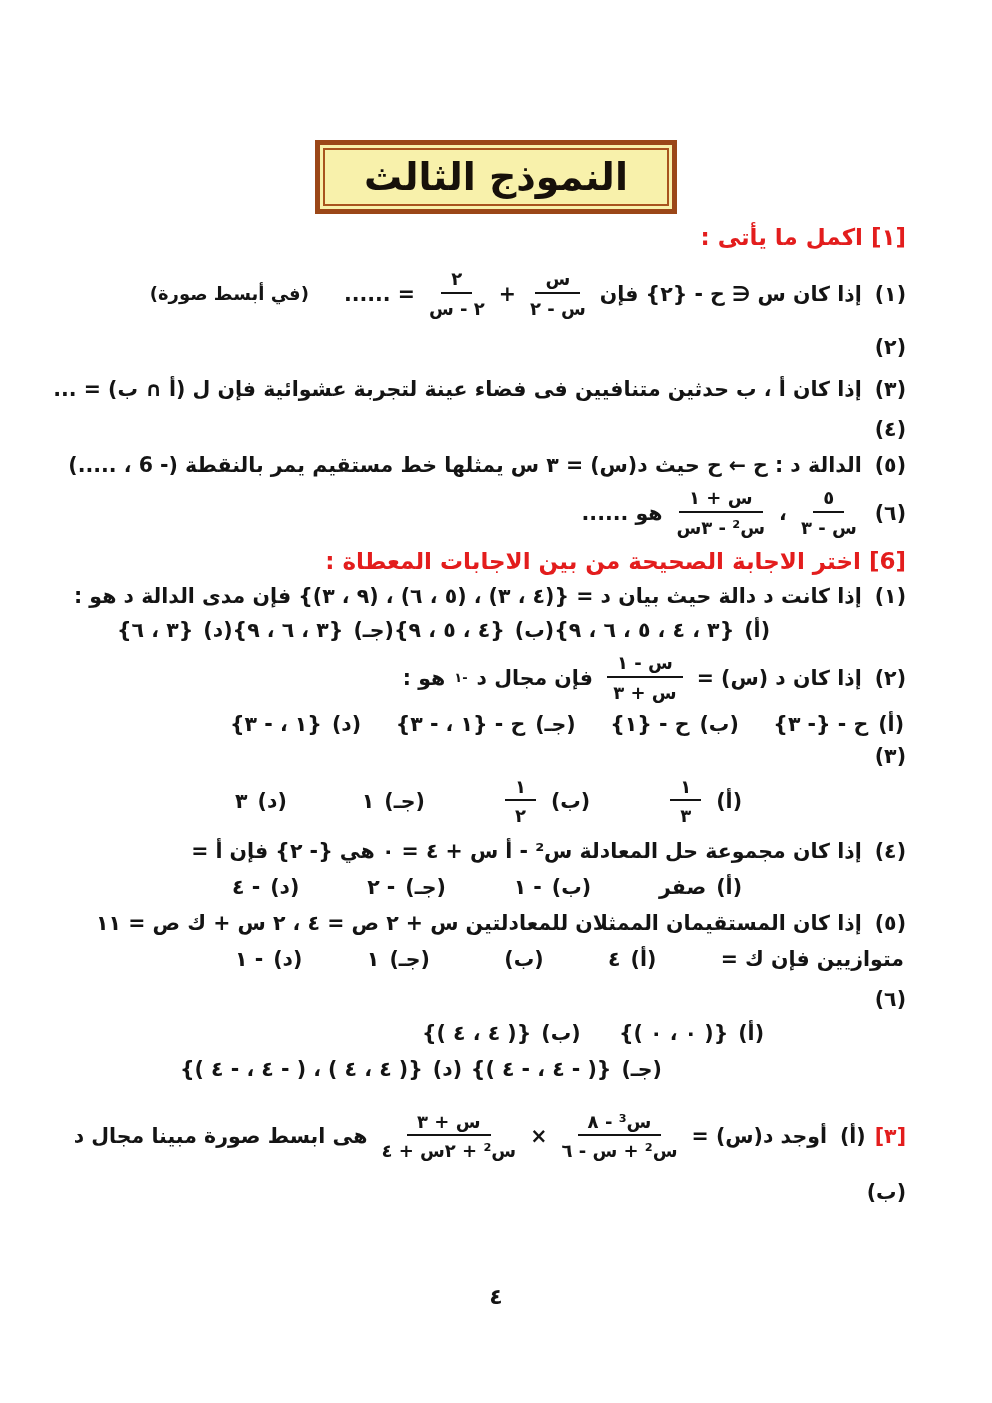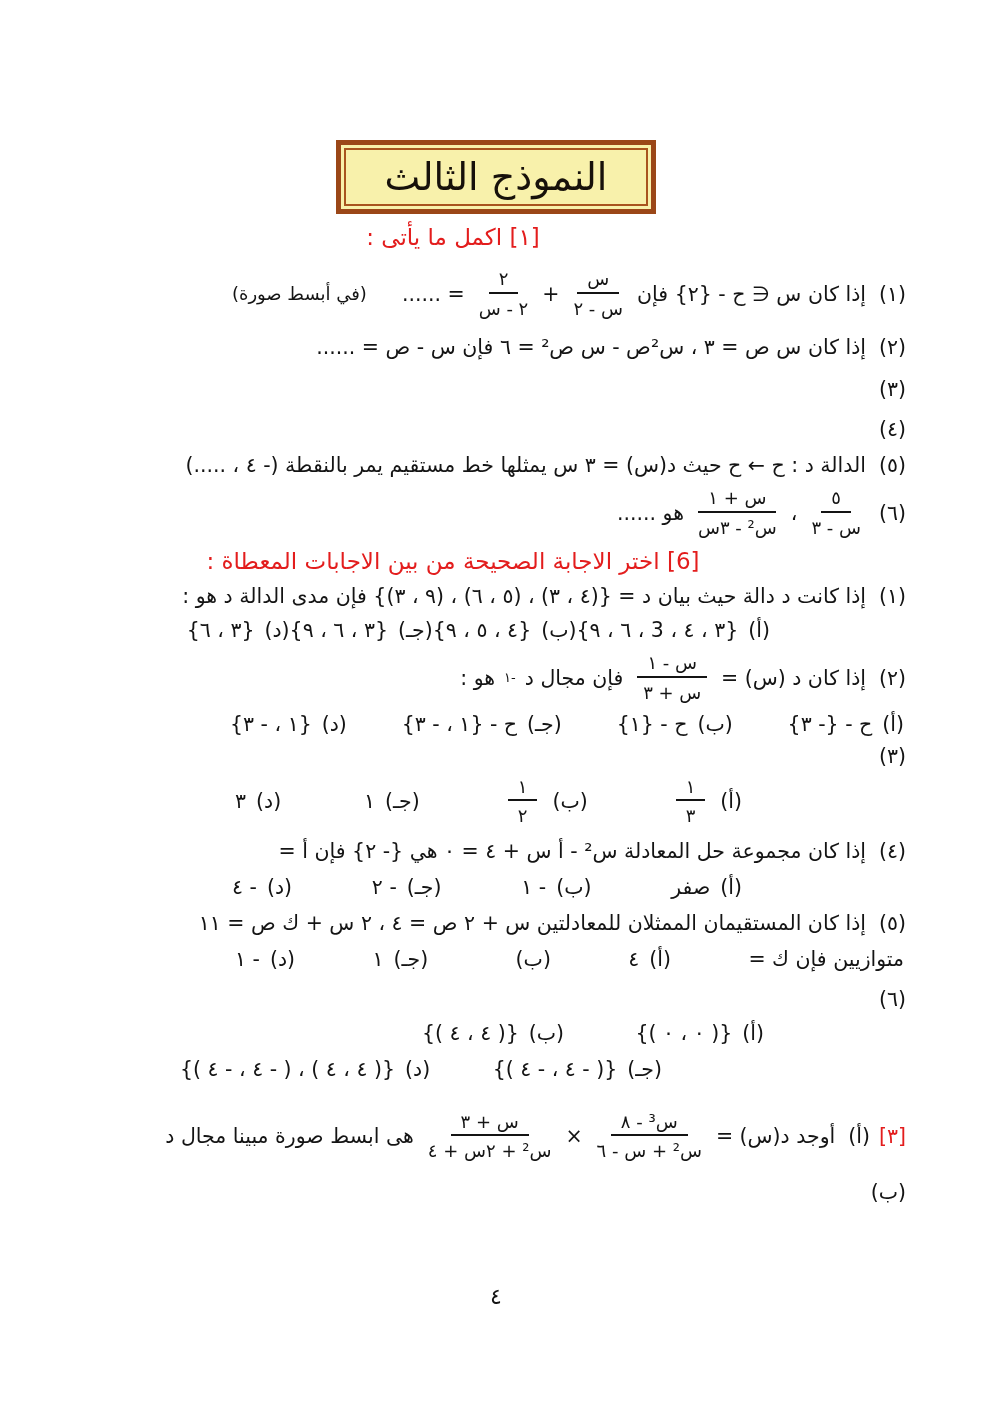--- a/index.html
+++ b/index.html
@@ -1,30 +1,30 @@
 <!DOCTYPE html>
 <html lang="ar" dir="rtl"><head>
 <meta charset="utf-8">
 <style>
   * { margin:0; padding:0; box-sizing:border-box; }
   html,body { background:#e8e8e8; }
   body { font-family:"DejaVu Sans", sans-serif; }
   .page {
     position:relative; width:992px; height:1403px; margin:0 auto;
     background:#ffffff; overflow:hidden; direction:rtl;
-    font-weight:normal; color:#141414;
+    font-weight:bold; color:#141414;
   }
   .title-wrap { display:flex; justify-content:center; padding-top:140px; }
   .title-box {
     background:#f8f1ab; border:5px solid #9b4718;
     box-shadow: inset 0 0 0 3px #f8f1ab, inset 0 0 0 5px #a8541e;
     padding:10px 44px;
   }
   .title-text { font-size:38px; color:#17110a; letter-spacing:1px; }
-  .red { color:#e31d1d;text-align:center; }
+  .red { color:#e31d1d; }
   .sec-header { font-size:23px; padding-right:86px; margin-top:10px; }
   .line {
     font-size:20.5px; padding-right:86px; padding-left:40px;
     display:flex; align-items:center; gap:9px; white-space:nowrap;
   }
   .inum { margin-left:4px; }
   .frac {
     display:inline-flex; flex-direction:column; align-items:center;
     font-size:18px; line-height:1.2; margin:0 5px; text-align:center;
   }
@@ -63,34 +63,34 @@
     <span class="frac">
       <span class="fn">٢</span>
       <span class="fd">٢ - س</span>
     </span>
     <span>= ......</span>
     <span class="note">(في أبسط صورة)</span>
   </div>
 
   <div class="line mt16">
     <span class="inum">(٢)</span>
-    <span>إذا كان س ص = ٣ ،  س²ص - س ص² = ٦ فإن س - ص = ......</span>
   </div>
 
   <div class="line mt18">
     <span class="inum">(٣)</span>
+    <span>إذا كان أ ، ب حدثين متنافيين فى فضاء عينة لتجربة عشوائية فإن ل (أ ∩ ب) = ...</span>
   </div>
 
   <div class="line mt16">
     <span class="inum">(٤)</span>
   </div>
 
   <div class="line mt12">
     <span class="inum">(٥)</span>
-    <span>الدالة د : ح ← ح حيث د(س) = ٣ س يمثلها خط مستقيم يمر بالنقطة (- ٤ ، .....)</span>
+    <span>الدالة د : ح ← ح حيث د(س) = ٣ س يمثلها خط مستقيم يمر بالنقطة (- 6 ، .....)</span>
   </div>
 
   <div class="line mt10">
     <span class="inum">(٦)</span>
     <span class="frac">
       <span class="fn">٥</span>
       <span class="fd">س - ٣</span>
     </span>
     <span>،</span>
     <span class="frac">
@@ -102,21 +102,21 @@
 
   <div class="sec-header red mt10">[6] اختر الاجابة الصحيحة من بين الاجابات المعطاة :</div>
 
   <div class="line mt10">
     <span class="inum">(١)</span>
     <span>إذا كانت د دالة حيث بيان د = {(٤ ، ٣) ، (٥ ، ٦) ، (٩ ، ٣)} فإن مدى الدالة د هو :</span>
   </div>
   <div class="opts mt10" style="padding-right:222px; padding-left:330px;">
     <span class="opt">
       <span>(أ)</span>
-      <span>{٣ ، ٤ ، 3 ، ٦ ، ٩}</span>
+      <span>{٣ ، ٤ ، ٥ ، ٦ ، ٩}</span>
     </span>
     <span class="opt">
       <span>(ب)</span>
       <span>{٤ ، ٥ ، ٩}</span>
     </span>
     <span class="opt">
       <span>(جـ)</span>
       <span>{٣ ، ٦ ، ٩}</span>
     </span>
     <span class="opt">

